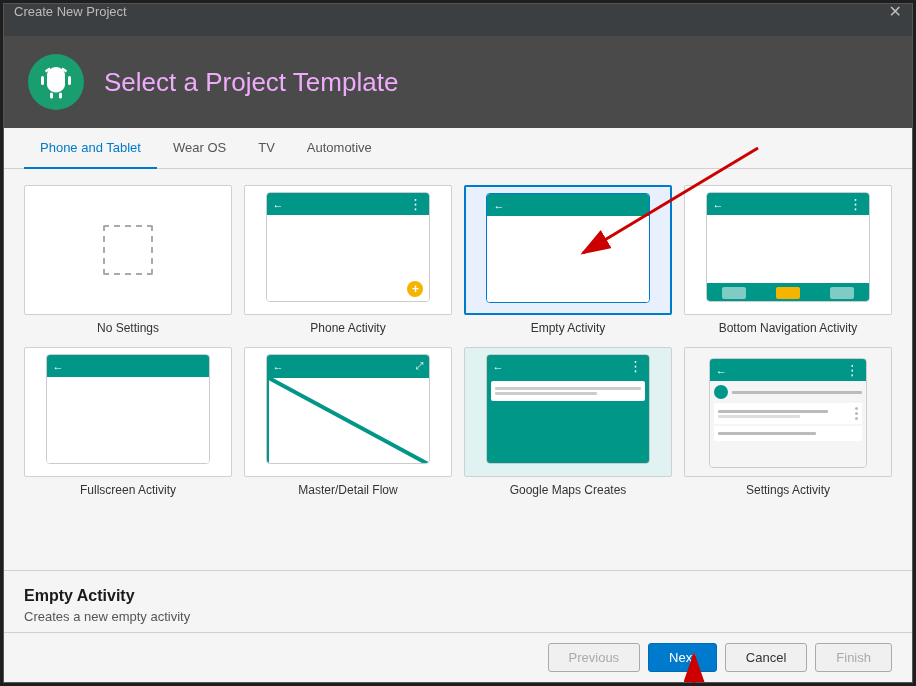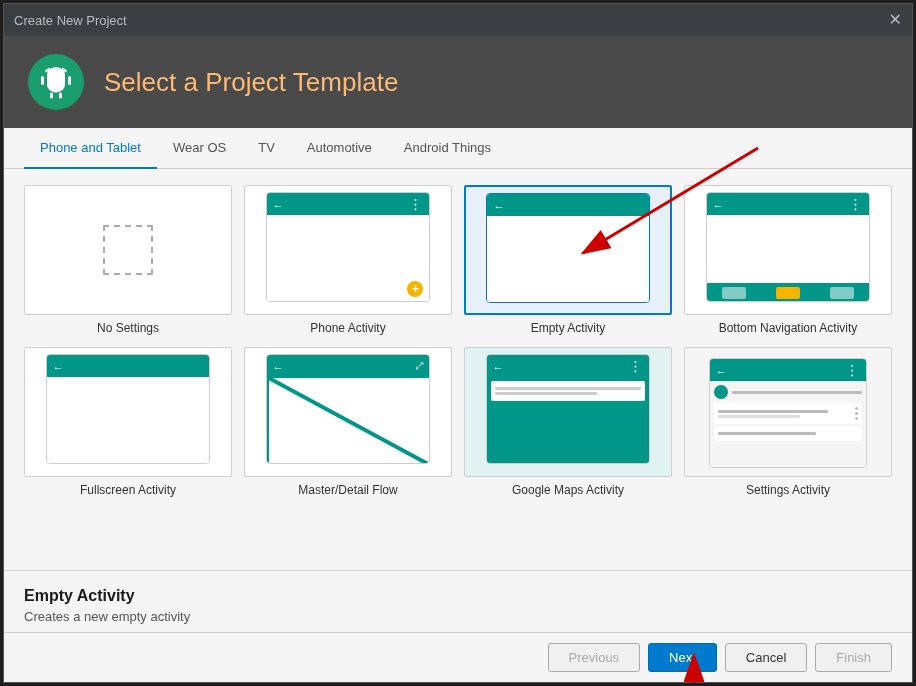--- a/index.html
+++ b/index.html
@@ -12,21 +12,21 @@
       border: 1px solid #555;
       display: flex;
       flex-direction: column;
       position: relative;
     }
     
     .title-bar {
       background: #3c3f41;
       height: 32px;
       display: flex;
-      align-items: center;
+      align-items: flex-start;
       justify-content: space-between;
       padding: 0 10px;
       flex-shrink: 0;
       gap: 22px;
     }
     
     .title-bar-text {
       color: #bbbbbb;
       font-size: 13px;
     }
@@ -56,21 +56,21 @@
       border-radius: 50%;
       display: flex;
       align-items: center;
       justify-content: center;
       flex-shrink: 0;
     }
     
     .android-logo svg { width: 36px; height: 36px; }
     
     .header-title {
-      color: #fdba74;
+      color: #f0abfc;
       font-size: 26px;
       font-weight: 400;
     }
     
     .content {
       flex: 1;
       background: #f5f5f5;
       display: flex;
       flex-direction: column;
       overflow: hidden;
@@ -336,21 +336,20 @@
       <h1 class="header-title">Select a Project Template</h1>
     </div>
 
     <div class="content">
 
       <div class="tabs">
         <div class="tab active">Phone and Tablet</div>
         <div class="tab">Wear OS</div>
         <div class="tab">TV</div>
         <div class="tab">Automotive</div>
-        <div class="tab">Android Things</div>
       </div>
 
       <div class="templates-area">
         <div class="templates-grid">
 
           <div class="template-item">
             <div class="template-preview no-activity-preview">
               <div class="dashed-box"></div>
             </div>
             <span class="template-label">No Settings</span>
@@ -441,21 +440,21 @@
                   <span class="toolbar-dots">⋮</span>
                 </div>
                 <div style="height:88px; background:#009688; position:relative;">
                   <div style="position:absolute; top:4px; left:4px; right:4px; background:white; border-radius:2px; padding:4px;">
                     <div style="height:3px; background:#ccc; border-radius:1px; margin:2px 0;"></div>
                     <div style="height:3px; background:#ccc; border-radius:1px; margin:2px 0; width:70%;"></div>
                   </div>
                 </div>
               </div>
             </div>
-            <span class="template-label">Google Maps Activity</span>
+            <span class="template-label">Google Maps Creates</span>
           </div>
 
           <div class="template-item">
             <div class="template-preview settings-preview">
               <div class="phone-mockup" style="margin-top:6px; background:#f5f5f5;">
                 <div class="phone-toolbar">
                   <span class="toolbar-arrow">←</span>
                   <span class="toolbar-dots">⋮</span>
                 </div>
                 <div style="height:88px; background:#f5f5f5; position:relative; overflow:hidden; padding:4px;">

